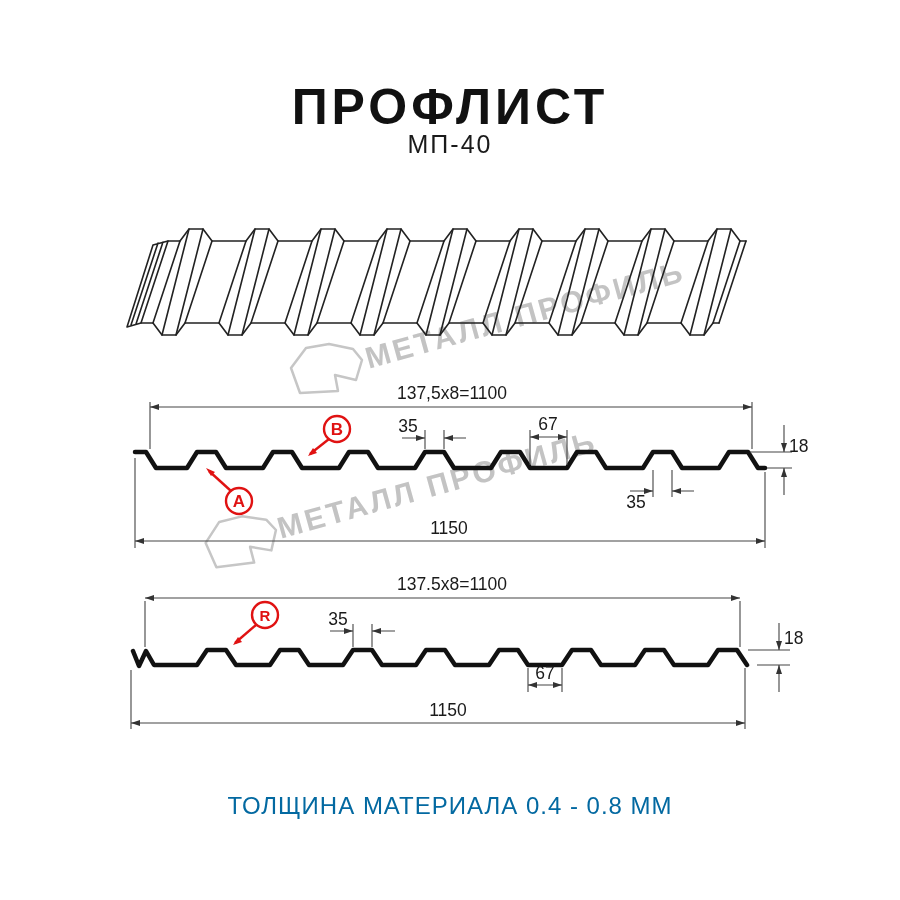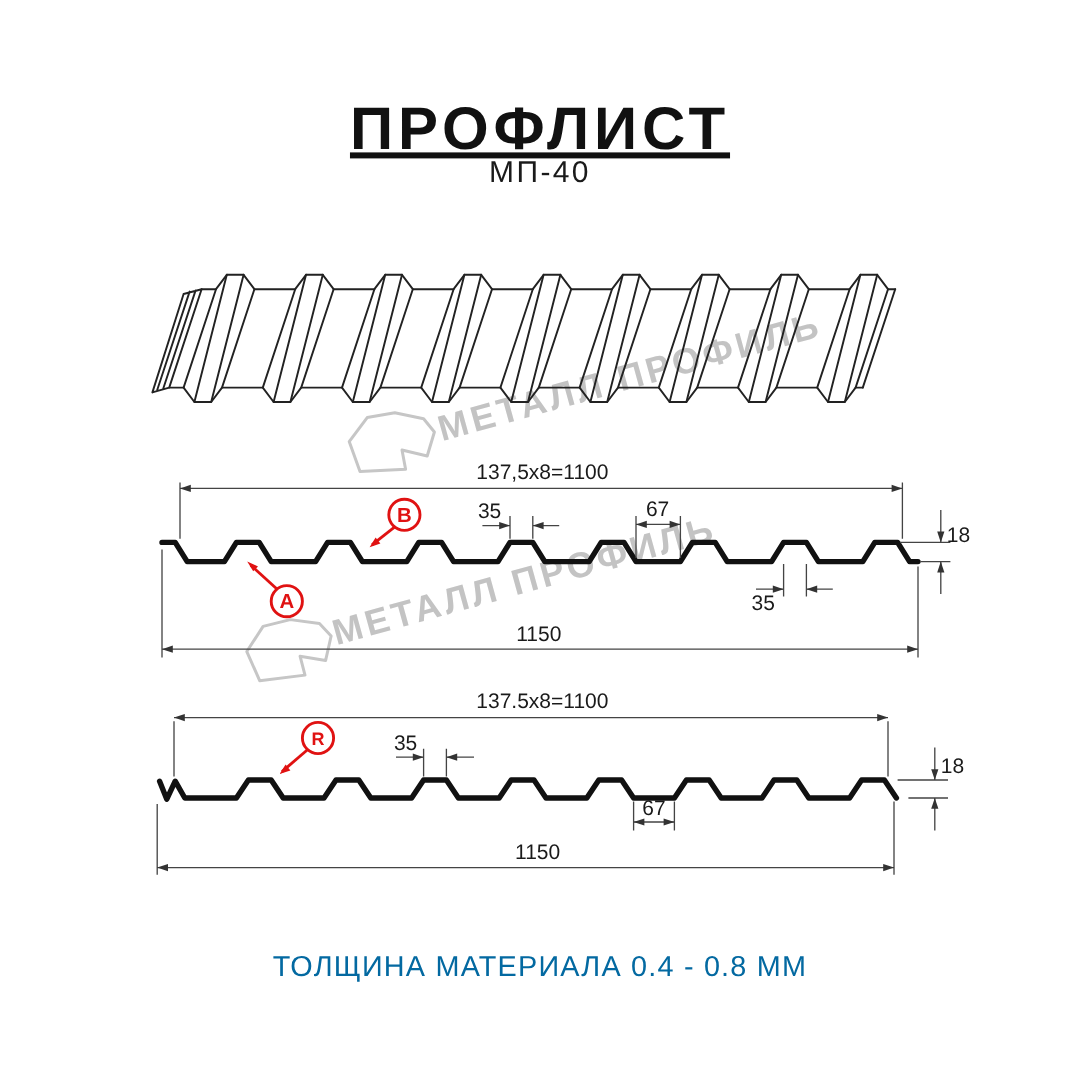--- a/index.html
+++ b/index.html
@@ -1,21 +1,21 @@
 <!DOCTYPE html>
 <html><head>
 <meta charset="utf-8">
 <style>
   html,body{margin:0;padding:0;}
   body{width:900px;height:900px;background:#ffffff;position:relative;overflow:hidden;
        font-family:"Liberation Sans", sans-serif;}
   .page{position:absolute;inset:0;background:#fff;}
 
   .title{position:absolute;top:78px;left:0;width:900px;text-align:center;
-         font-size:50px;font-weight:700;letter-spacing:4px;color:#111;text-decoration:underline;}
+         font-size:50px;font-weight:700;letter-spacing:4px;color:#111;}
   .model{position:absolute;top:130px;left:0;width:900px;text-align:center;
          font-size:25px;font-weight:400;letter-spacing:2px;color:#1a1a1a;}
   .footer-note{position:absolute;top:792px;left:0;width:900px;text-align:center;
          font-size:24px;font-weight:500;letter-spacing:1px;color:#0369a1;}
 
   .wm-text{position:absolute;height:34px;line-height:34px;white-space:nowrap;
            font-size:30px;font-weight:700;letter-spacing:3px;color:#c3c3c3;
            transform-origin:0 50%;transform:rotate(-15.5deg);}
   .wm1{left:366px;top:342px;}
   .wm2{left:278px;top:512px;}

